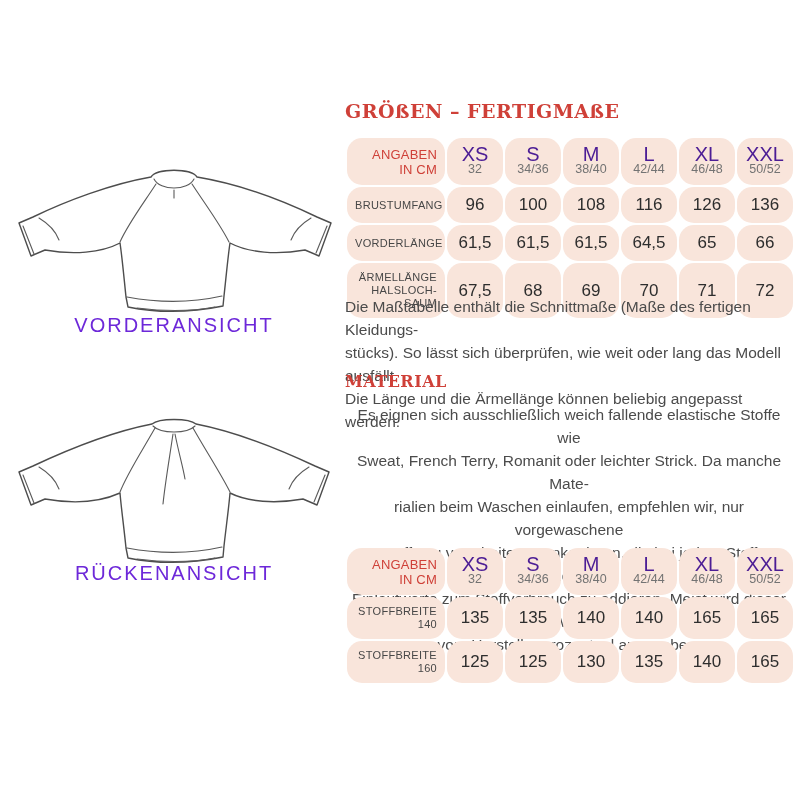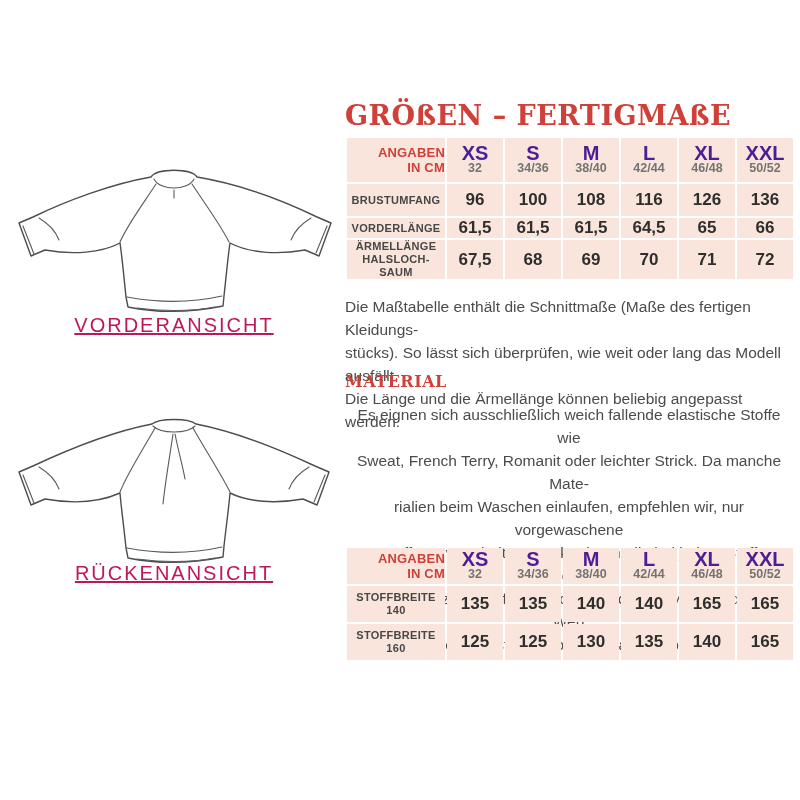--- a/index.html
+++ b/index.html
@@ -17,39 +17,38 @@
   
   .fig { position: absolute; left: 8px; width: 332px; }
   .fig svg { display: block; width: 332px; height: 160px; }
   #fig-front { top: 156px; }
   #fig-back  { top: 406px; }
   .fig-caption {
     position: absolute; left: 8px; width: 332px;
     text-align: center;
     font-size: 20px;
     letter-spacing: 2px;
-    color: #be185d;
+    color: #6d28d9;
     font-weight: 400;
-    text-decoration: underline;
   }
   #caption-front { top: 314px; }
   #caption-back  { top: 562px; }
   .sketch-fill { fill: #ffffff; stroke: #4d4d4d; stroke-width: 1.4; stroke-linecap: round; stroke-linejoin: round; }
   .sketch-thin { fill: none; stroke: #5a5a5a; stroke-width: 1.1; stroke-linecap: round; stroke-linejoin: round; }
 
   
   .main { position: absolute; left: 345px; top: 0; width: 440px; }
   .heading {
     position: absolute; left: 0; width: 440px;
     font-family: "DejaVu Serif", "Liberation Serif", serif;
     font-weight: 700;
     color: #cf4038;
     letter-spacing: 0.5px;
   }
-  #heading-sizes    { top: 100px; font-size: 27px; }
+  #heading-sizes    { top: 100px; font-size: 19px; }
   #heading-material { top: 372px; font-size: 16px; }
 
   .para {
     position: absolute; left: 0; width: 448px;
     font-size: 15.5px;
     line-height: 23px;
     color: #4b4b4b;
     white-space: pre-line;
   }
   #para-sizes    { top: 295px; }
@@ -60,42 +59,43 @@
     width: 440px;
     table-layout: fixed;
     border-collapse: separate;
     border-spacing: 2px;
   }
   #table-fertigmasse { top: 136px; }
   #table-material    { top: 546px; }
   table.sizes th, table.sizes td {
     background: #f9e5db;
     vertical-align: middle;
-    font-weight: bold;
-    padding: 0;
+    font-weight: normal;
+    padding: 8px;
+    border-radius: 15px;
   }
   col.c-label { width: 98px; }
   col.c-size  { width: 56px; }
 
   th.corner {
     color: #cf4038;
     font-size: 13px;
     font-weight: 700;
     text-align: right;
     padding-right: 9px;
     line-height: 15px;
     white-space: pre-line;
     letter-spacing: 0.2px;
   }
   th.size-col { text-align: center; }
   .sz-name { display: block; font-size: 20px; color: #4c1d95; line-height: 16px; }
   .sz-sub  { display: block; font-size: 12.5px; color: #737373; line-height: 15px; }
 
   td.row-label {
-    text-align: center;
+    text-align: right;
     padding-right: 9px;
     font-size: 11px;
     font-weight: 700;
     letter-spacing: 0.3px;
     color: #474747;
     line-height: 13px;
     white-space: pre-line;
   }
   td.val {
     text-align: center;

